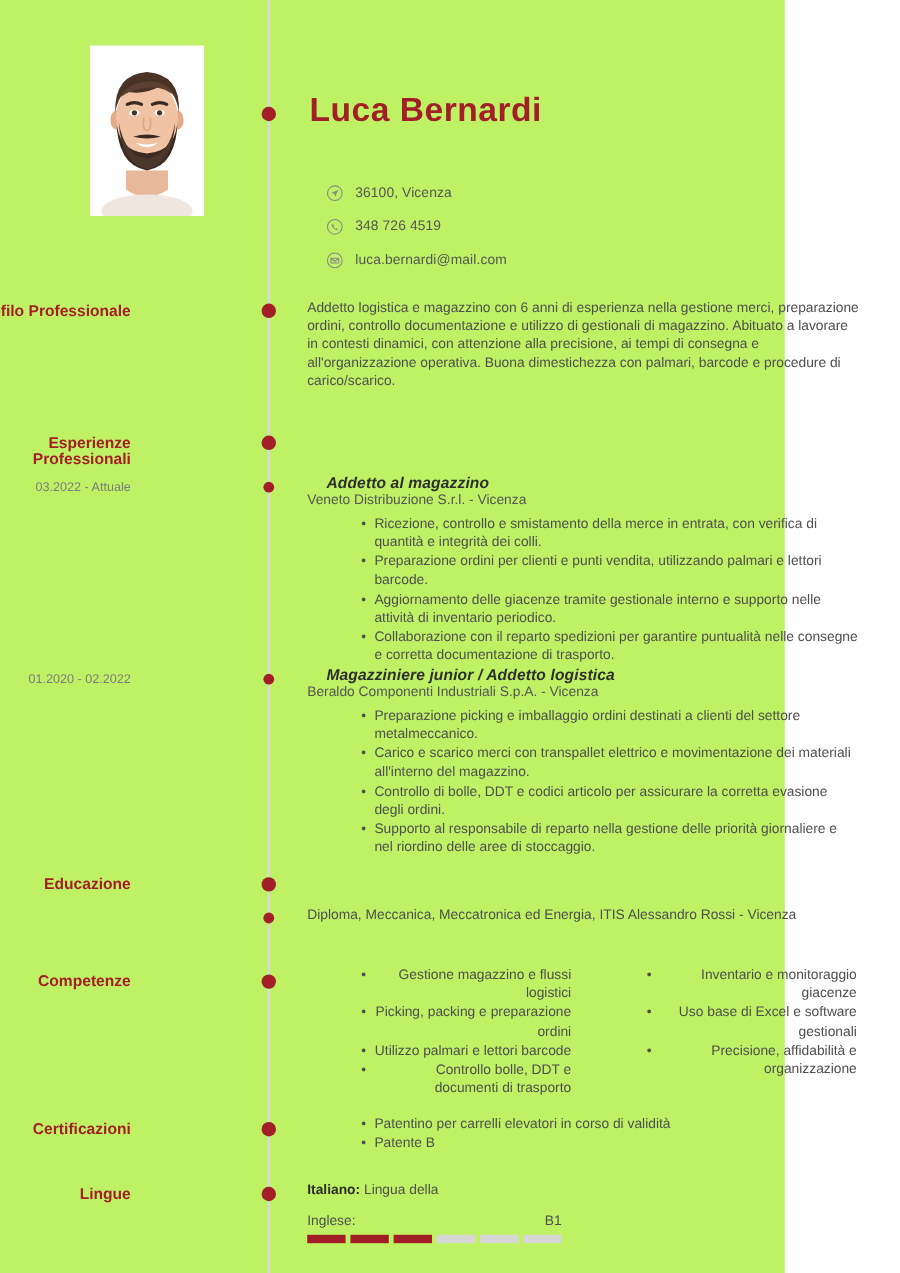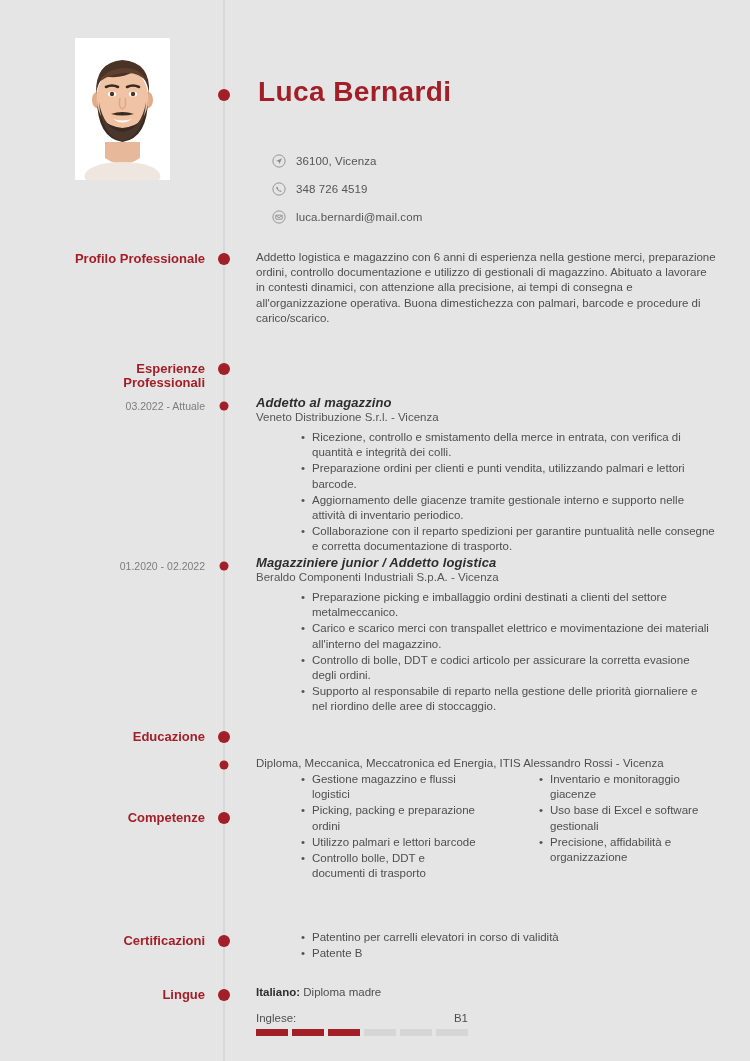--- a/index.html
+++ b/index.html
@@ -10,23 +10,23 @@
   body {
     width: 750px;
     height: 1061px;
     position: relative;
     font-family: "Liberation Sans", sans-serif;
     color: #4b4b4b;
     overflow: hidden;
   }
   .page {
     position: relative;
-    width: 750px;
+    width: 654px;
     height: 1061px;
-    background: #e5e5e5;
+    background: #bef264;
   }
 
   
   .timeline-line {
     position: absolute;
     left: 223px;
     top: 0;
     width: 2px;
     height: 1061px;
     background: #d8d8d8;
@@ -121,20 +121,21 @@
     font-size: 11.5px;
     line-height: 15.2px;
     color: #4f4f4f;
   }
   .job-title {
     font-size: 13px;
     font-weight: bold;
     font-style: italic;
     color: #2e2e2e;
     letter-spacing: 0.1px;
+    margin-left: 16px;
   }
   .job-sub {
     font-size: 11.5px;
     color: #555555;
     margin-top: 1px;
   }
   ul.bullets {
     margin: 7px 0 0 0;
     padding: 0 0 0 14px;
     list-style: none;
@@ -308,21 +309,21 @@
       <li>Supporto al responsabile di reparto nella gestione delle priorità giornaliere e nel riordino delle aree di stoccaggio.</li>
     </ul>
   </div>
 
   <div class="sec-head" style="top:730px;">Educazione</div>
   <div class="content" style="top:756px;">
     <div class="para">Diploma, Meccanica, Meccatronica ed Energia, ITIS Alessandro Rossi - Vicenza</div>
   </div>
 
   <div class="sec-head" style="top:811px;">Competenze</div>
-  <div class="content" style="top:772px;">
+  <div class="content" style="top:806px;text-align:right;">
     <div class="skills-cols">
       <div class="skills-col">
         <ul class="bullets">
           <li>Gestione magazzino e flussi logistici</li>
           <li>Picking, packing e preparazione ordini</li>
           <li>Utilizzo palmari e lettori barcode</li>
           <li>Controllo bolle, DDT e documenti di trasporto</li>
         </ul>
       </div>
       <div class="skills-col">
@@ -340,21 +341,21 @@
     <ul class="bullets" style="margin-top:0;">
       <li>Patentino per carrelli elevatori in corso di validità</li>
       <li>Patente B</li>
     </ul>
   </div>
 
   <div class="sec-head" style="top:988px;">Lingue</div>
   <div class="content" style="top:986px;">
     <div class="lang-native">
       <b>Italiano:</b>
-      <span>Diploma madre</span>
+      <span>Lingua della</span>
     </div>
     <div class="lang-block">
       <div class="lang-row">
         <span>Inglese:</span>
         <span>B1</span>
       </div>
       <div class="lang-bar">
         <span class="seg on"></span>
         <span class="seg on"></span>
         <span class="seg on"></span>

